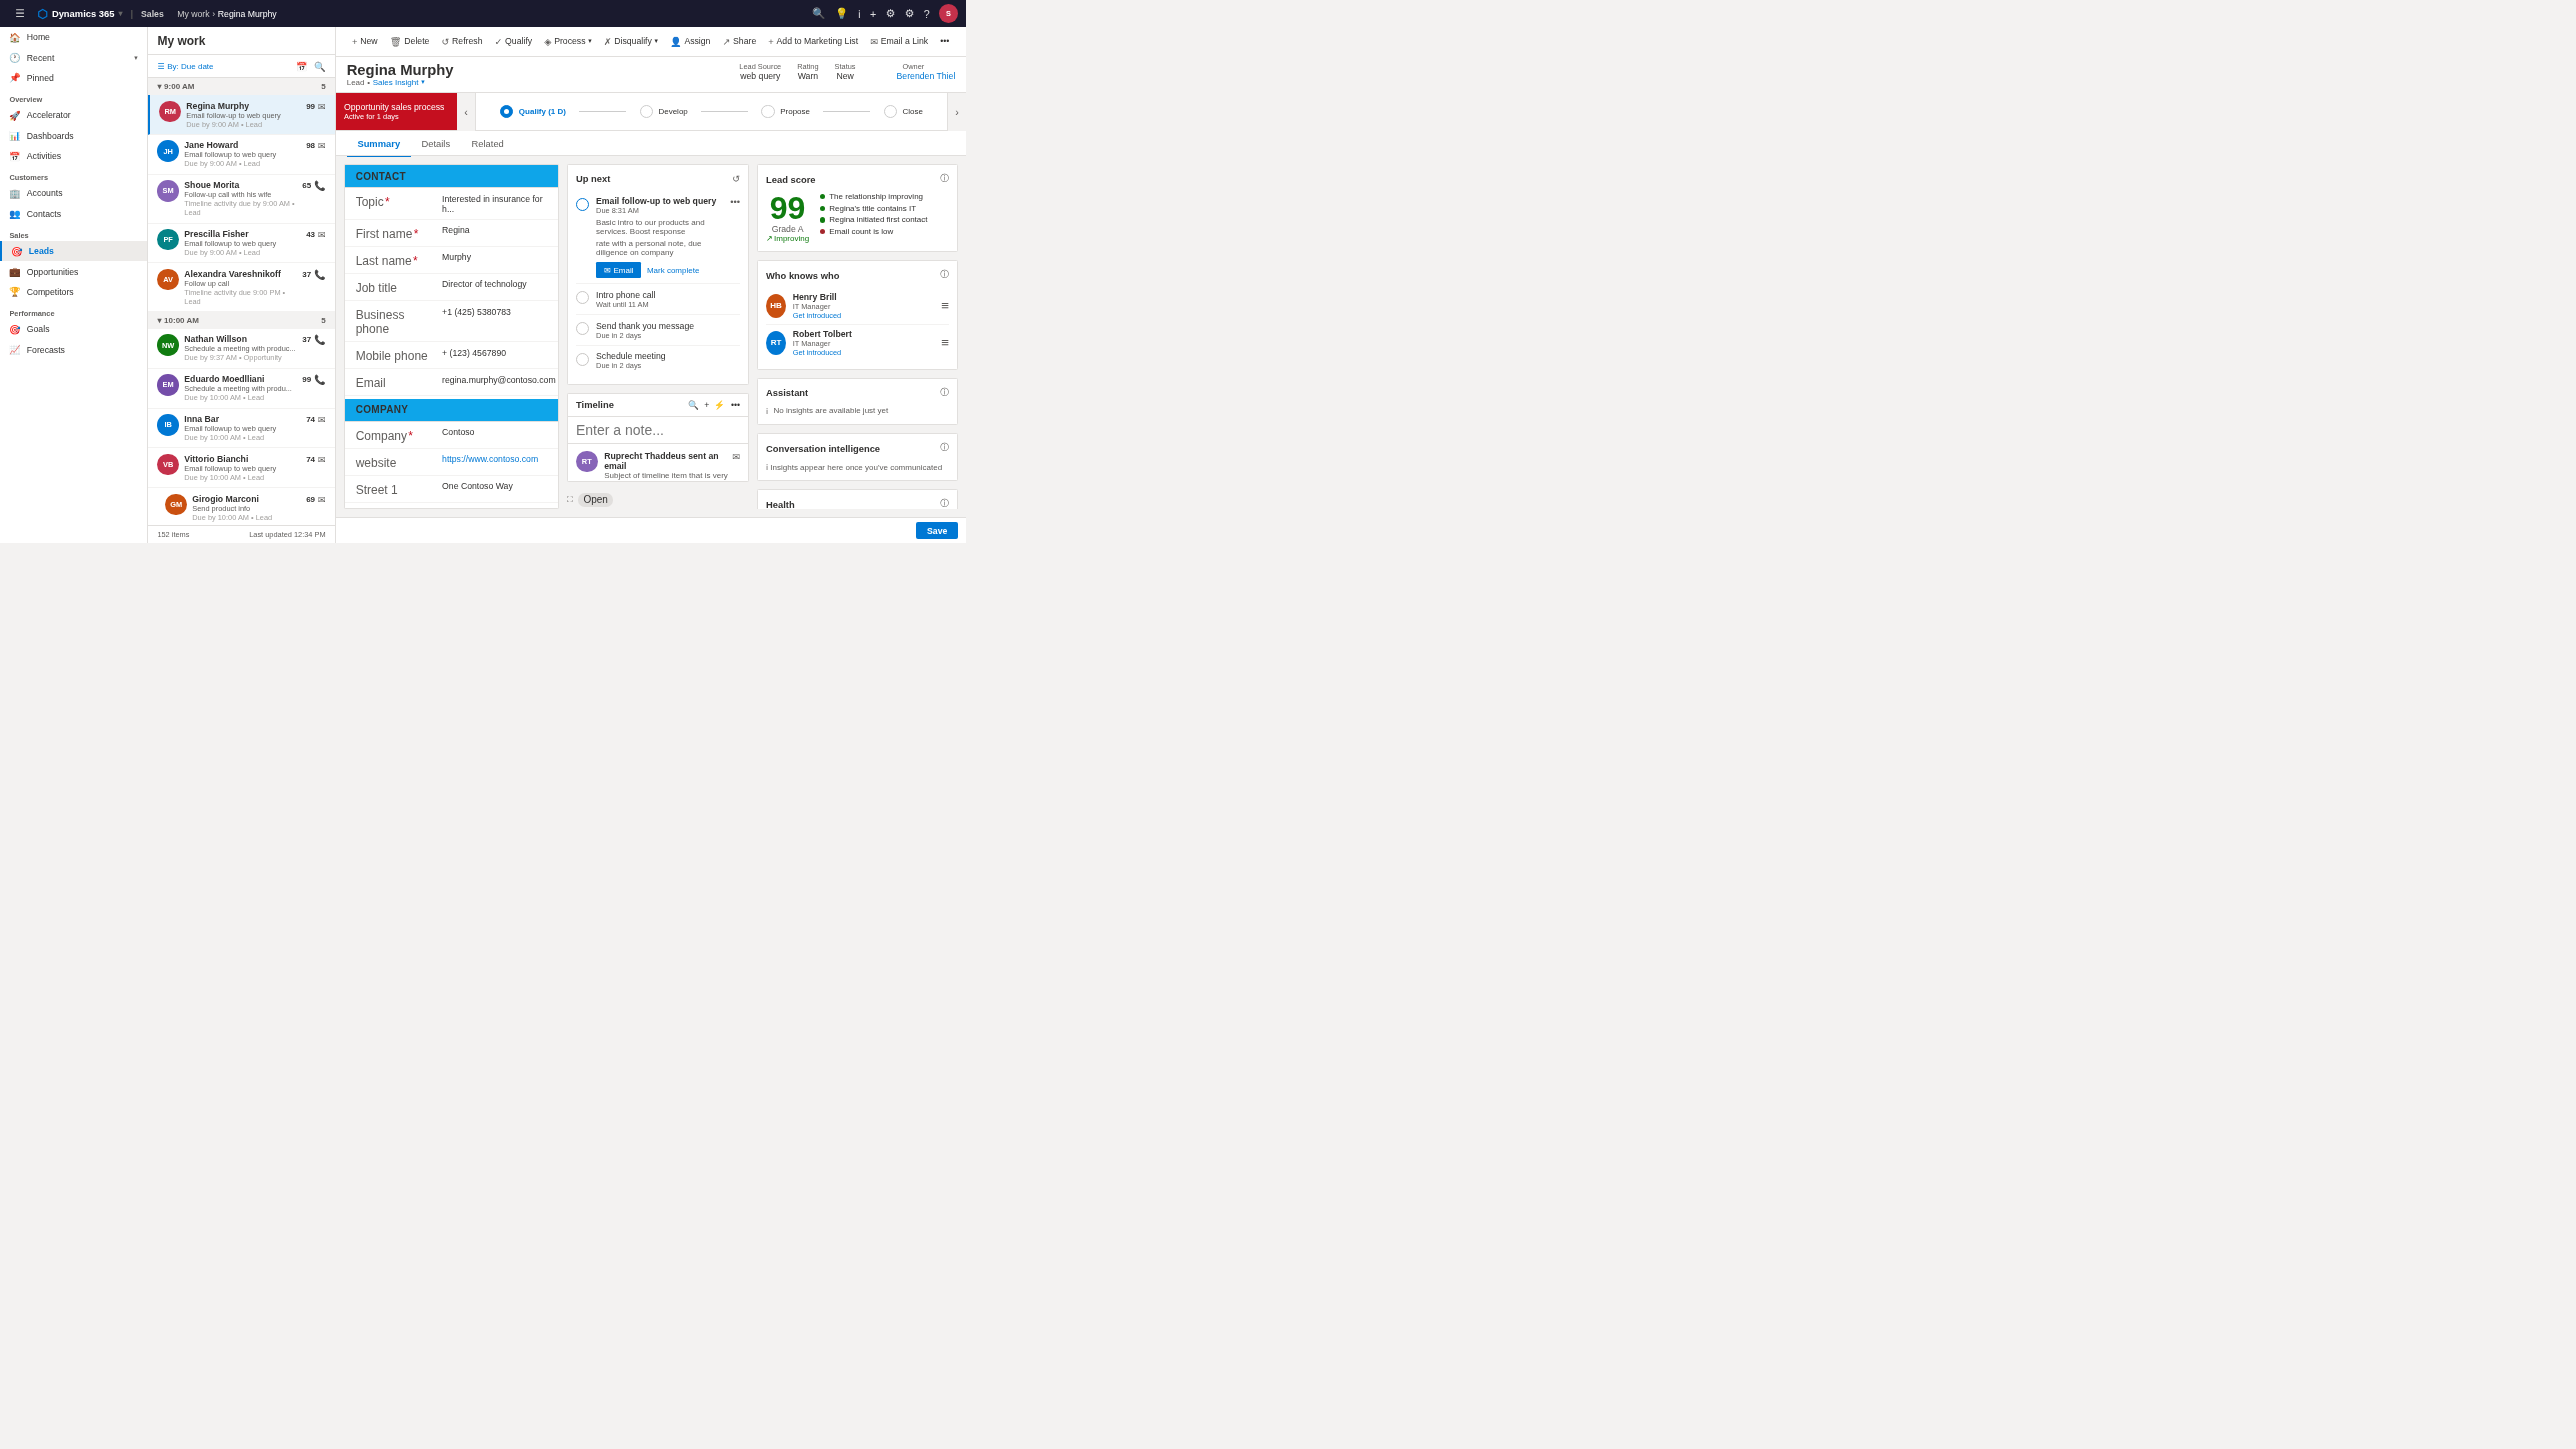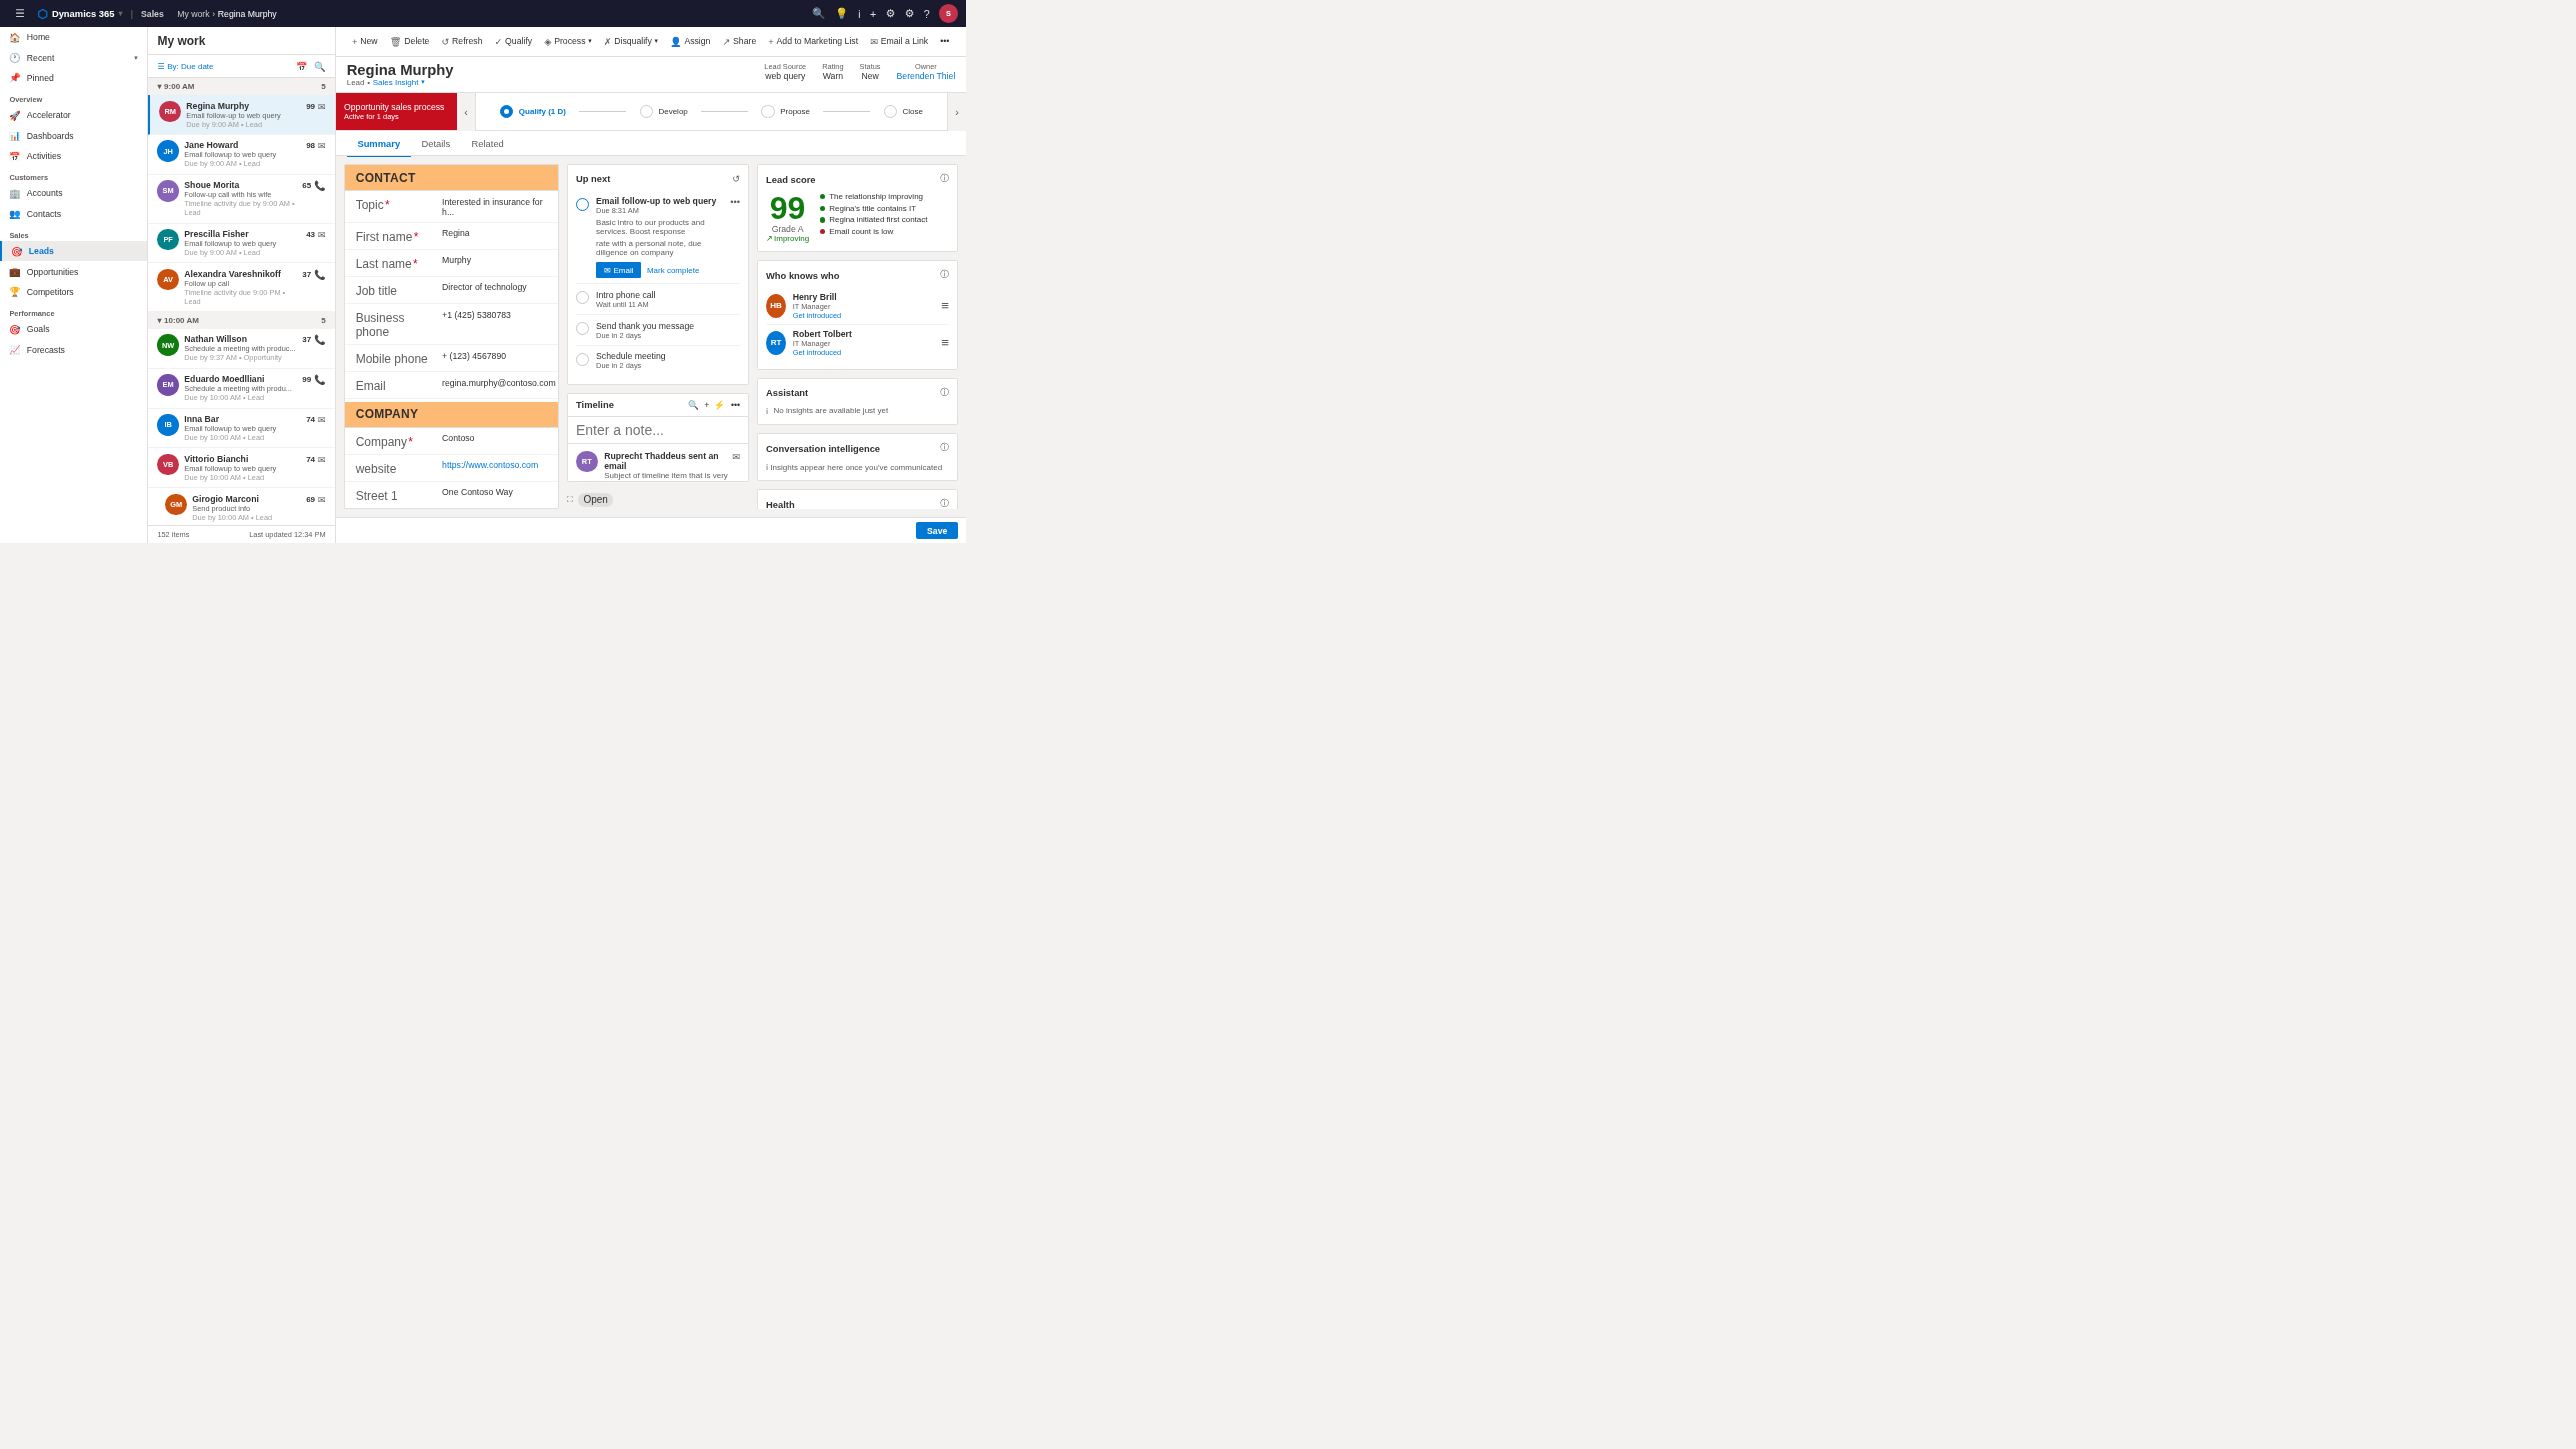--- a/index.html
+++ b/index.html
@@ -58,21 +58,21 @@
     .cmd-btn .cmd-icon { font-size: 9.4px; color: #605e5c; }
 
     
     .record-header { background: #fff; border-bottom: 0.7px solid #e1dfdd; padding: 5.4px 10.7px; display: flex; align-items: flex-start; justify-content: space-between; flex-shrink: 0; }
     .record-title { font-size: 14.8px; font-weight: 600; color: #323130; }
     .record-subtitle { font-size: 8px; color: #605e5c; display: flex; align-items: center; gap: 2.7px; }
     .record-meta { display: flex; gap: 16px; }
     .record-meta-item { text-align: center; }
     .record-meta-label { font-size: 7.4px; color: #605e5c; }
     .record-meta-value { font-size: 8.7px; color: #323130; font-weight: 500; }
-    .record-meta-value.link { color: #0078d4; cursor: pointer; }
+    .record-meta-value.link { color: #0078d4; cursor: pointer; margin-left: 25px; }
 
     
     .bpf-bar { background: #fff; border-bottom: 0.7px solid #e1dfdd; display: flex; align-items: center; height: 38px; flex-shrink: 0; position: relative; }
     .bpf-chevron-left { width: 19px; height: 38px; display: flex; align-items: center; justify-content: center; background: #f3f2f1; cursor: pointer; font-size: 10.7px; color: #605e5c; border-right: 0.7px solid #e1dfdd; }
     .bpf-stages { display: flex; align-items: center; flex: 1; padding: 0 10.7px; gap: 0; }
     .bpf-stage { display: flex; align-items: center; gap: 5.4px; padding: 0 13.4px; }
     .bpf-stage-circle { width: 13.4px; height: 13.4px; border-radius: 50%; border: 1.3px solid #ccc; background: #fff; display: flex; align-items: center; justify-content: center; }
     .bpf-stage-circle.active { border-color: #0078d4; background: #0078d4; }
     .bpf-stage-circle.active::after { content: ''; width: 5.4px; height: 5.4px; border-radius: 50%; background: #fff; display: block; }
     .bpf-stage-name { font-size: 8px; color: #323130; }
@@ -83,21 +83,21 @@
     
     .record-tabs { background: #fff; border-bottom: 1.3px solid #e1dfdd; display: flex; padding: 0 10.7px; gap: 0; flex-shrink: 0; }
     .tab-item { padding: 6.7px 10.7px; font-size: 9.4px; color: #605e5c; cursor: pointer; border-bottom: 1.3px solid transparent; margin-bottom: -1.3px; }
     .tab-item.active { color: #0078d4; border-bottom-color: #0078d4; font-weight: 600; }
 
     
     .record-body { display: flex; flex: 1; overflow: hidden; gap: 8px; padding: 8px; }
 
     
     .form-panel { width: 215px; background: #fff; border: 0.7px solid #e1dfdd; border-radius: 1.3px; overflow-y: auto; flex-shrink: 0; }
-    .form-section-header { padding: 5.4px 10.7px; font-size: 12px; font-weight: 700; color: #323130; text-transform: uppercase; letter-spacing: 0.3px; border-bottom: 0.7px solid #e1dfdd; background: #fdba74; }
+    .form-section-header { padding: 5.4px 10.7px; font-size: 10px; font-weight: 700; color: #323130; text-transform: uppercase; letter-spacing: 0.3px; border-bottom: 0.7px solid #e1dfdd; background: #0ea5e9; }
     .form-field { display: flex; align-items: flex-start; padding: 5.4px 10.7px; border-bottom: 0.7px solid #f3f2f1; gap: 5.4px; }
     .form-field-label { width: 81px; font-size: 12px; color: #605e5c; flex-shrink: 0; padding-top: 1.3px; }
     .form-field-value { flex: 1; font-size: 8.7px; color: #323130; }
     .form-field-required { color: #c50f1f; margin-left: 1.3px; }
 
     
     .center-panel { flex: 1; display: flex; flex-direction: column; gap: 8px; overflow: hidden; }
 
     
     .up-next-panel { background: #fff; border: 0.7px solid #e1dfdd; border-radius: 1.3px; padding: 8px; flex-shrink: 0; }

